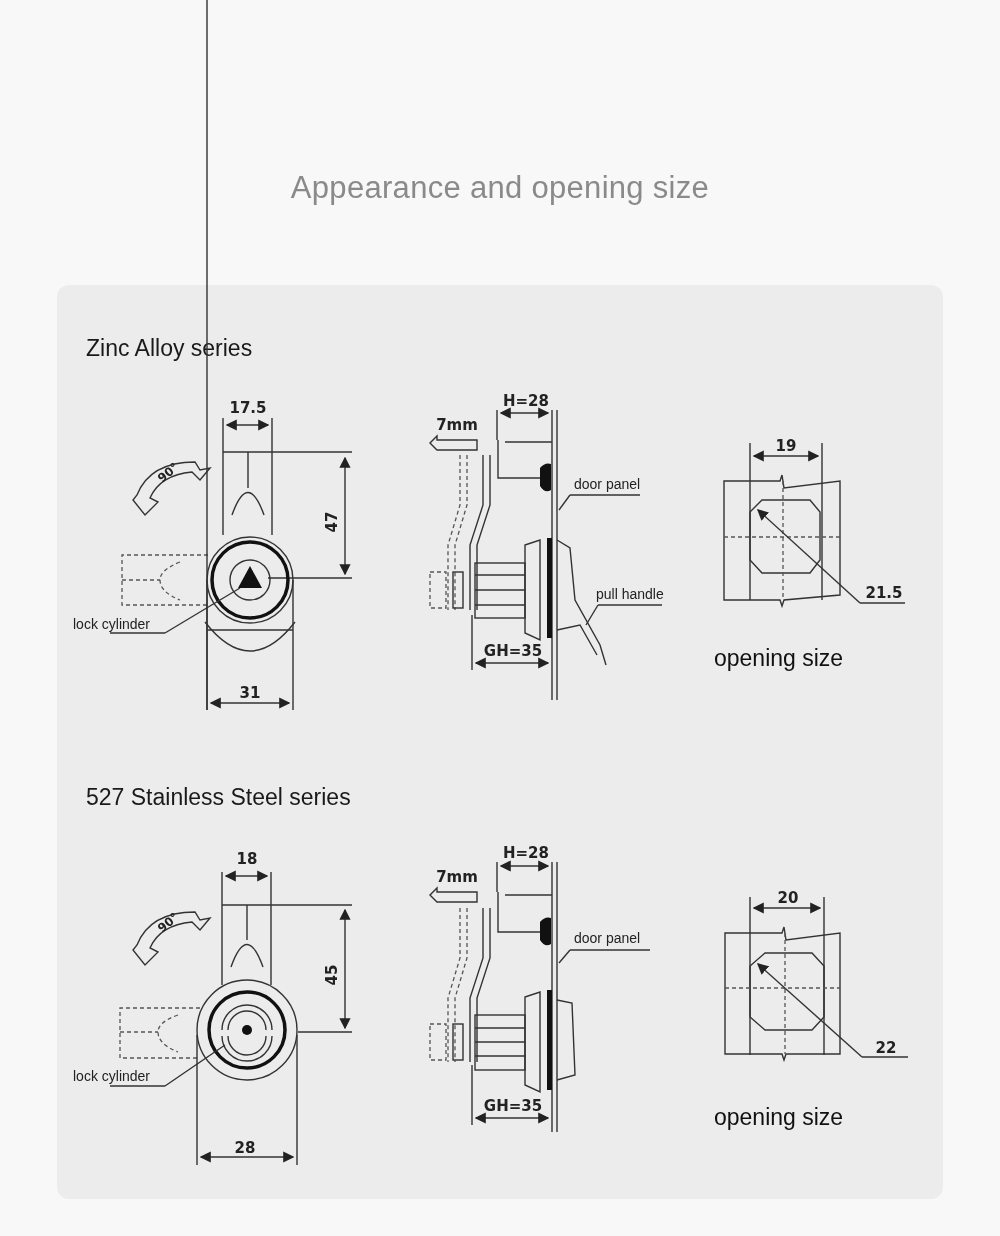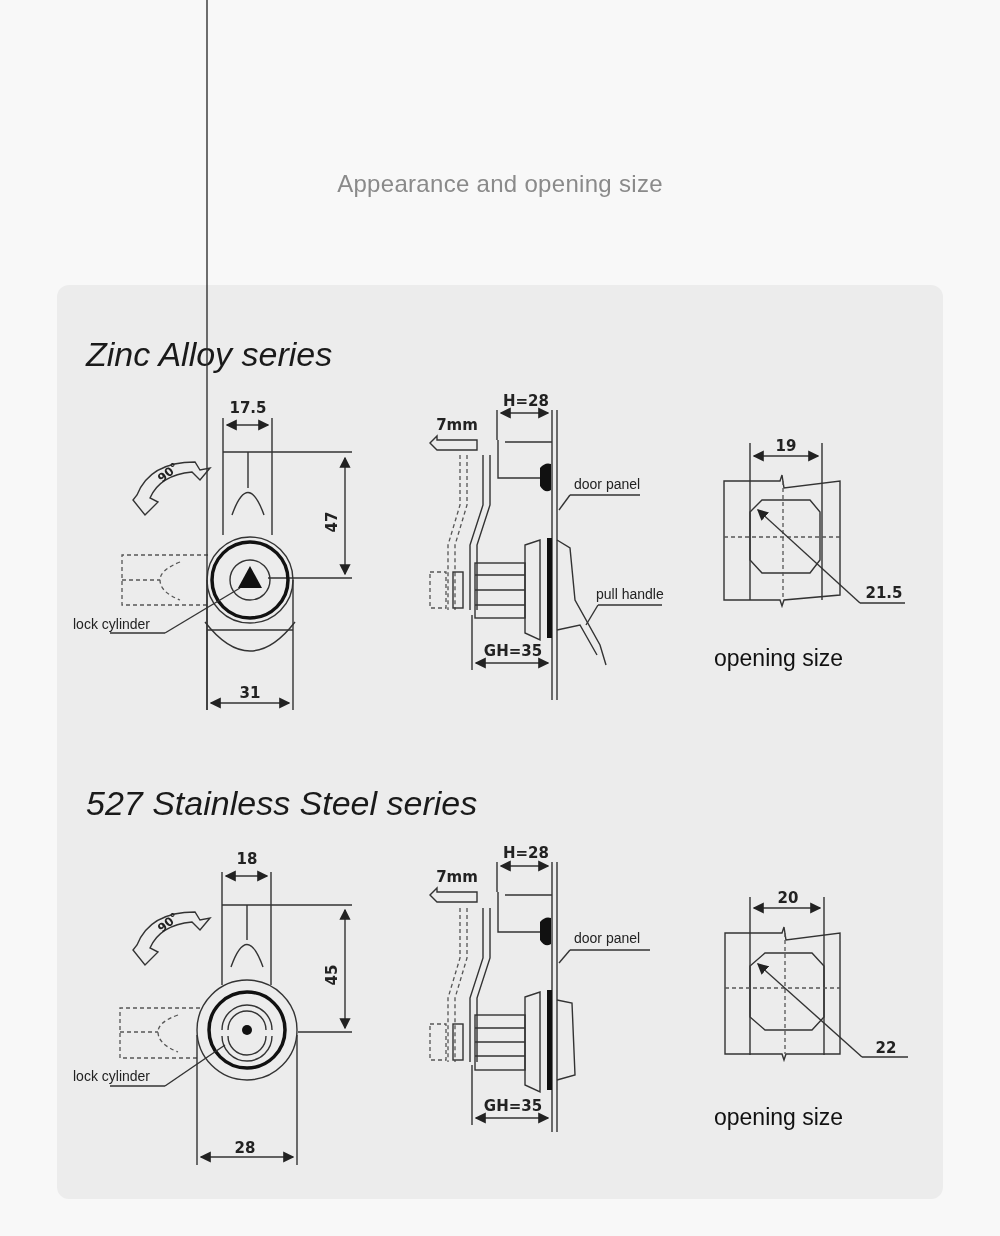--- a/index.html
+++ b/index.html
@@ -1,19 +1,19 @@
 <!DOCTYPE html>
 <html><head>
 <meta charset="utf-8">
 <style>
   html,body{margin:0;padding:0;}
   body{width:1000px;height:1236px;background:#f8f8f8;position:relative;overflow:hidden;font-family:"Liberation Sans",sans-serif;}
-  .page-title{position:absolute;top:170px;left:0;width:1000px;text-align:center;font-size:24px;color:#8a8a8a;letter-spacing:0.3px;}
+  .page-title{position:absolute;top:170px;left:0;width:1000px;text-align:center;font-size:31px;color:#8a8a8a;letter-spacing:0.3px;}
   .panel{position:absolute;left:57px;top:285px;width:886px;height:914px;background:#ececec;border-radius:12px;}
-  .series-title{position:absolute;font-size:34px;color:#1a1a1a;font-style:italic;}
+  .series-title{position:absolute;font-size:23px;color:#1a1a1a;}
   svg{position:absolute;left:0;top:0;overflow:visible;}
   .lbl{font-family:"Liberation Sans",sans-serif;font-size:14px;fill:#222;}
   .dim{font-family:"DejaVu Sans",sans-serif;font-size:15px;font-weight:bold;fill:#222;}
   .big{font-family:"Liberation Sans",sans-serif;font-size:23px;fill:#111;}
   .ln{stroke:#333;stroke-width:1.4;fill:none;}
   .thick{stroke:#111;stroke-width:3.5;fill:none;}
   .dash{stroke:#555;stroke-width:1.3;fill:none;stroke-dasharray:4 3;}
 </style>
 </head>
 <body>

